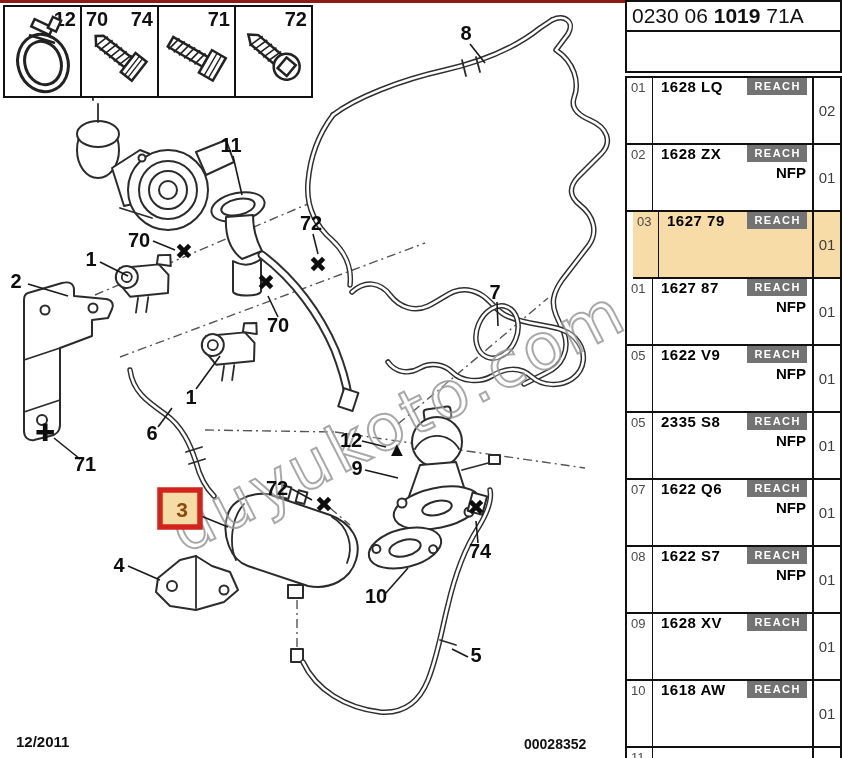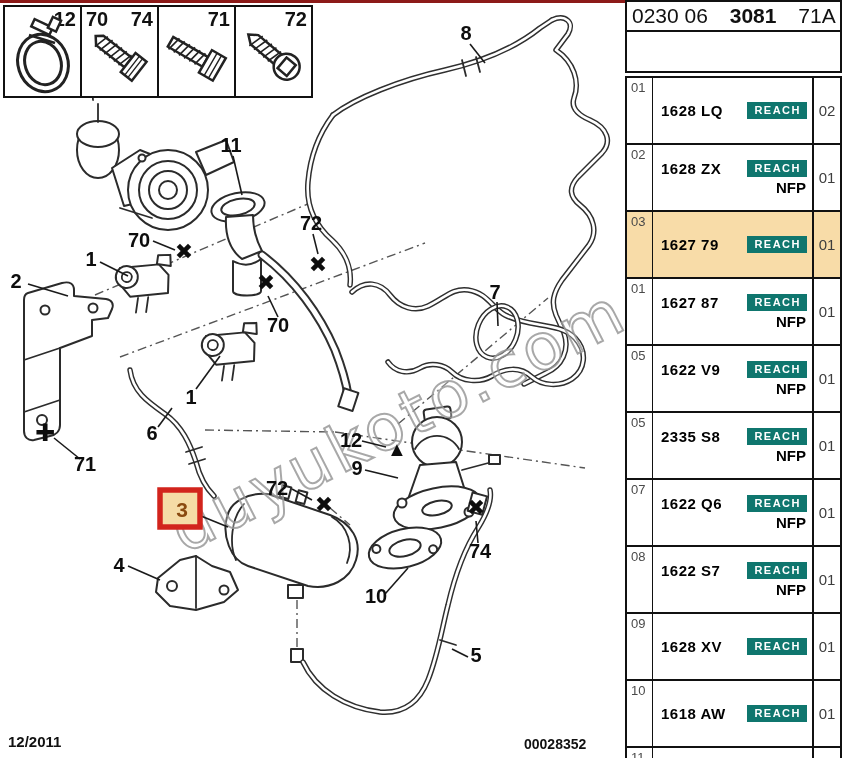--- a/index.html
+++ b/index.html
@@ -26,37 +26,37 @@
   .fat   { stroke-width:9; } .fat2 { stroke-width:5; }
   .dash  { fill:none; stroke:#555; stroke-width:1.4; stroke-dasharray:9 4 2 4; }
   .leader{ stroke:#1a1a1a; stroke-width:1.6; }
   .callout { font:bold 20px "Liberation Sans","DejaVu Sans",sans-serif; fill:#0d0d0d; text-anchor:middle; }
   .mark    { font-weight:bold; fill:#0d0d0d; text-anchor:middle; }
   .watermark { font:64px "DejaVu Sans",sans-serif; fill:rgba(255,255,255,0.35);
                stroke:#9a9a9a; stroke-width:2px; text-anchor:middle; opacity:0.85; letter-spacing:4px; }
   .redbox-rect { fill:#f5dca6; stroke:#d2241c; stroke-width:5.5; }
   .redbox-text { font:bold 21px "Liberation Sans","DejaVu Sans",sans-serif; fill:#8a4a10; text-anchor:middle; }
 
-  .footer-date { position:absolute; left:8px;  top:733px; font-weight:bold; font-size:15px; color:#111; z-index:4; }
+  .footer-date { position:absolute; left:16px;  top:733px; font-weight:bold; font-size:15px; color:#111; z-index:4; }
   .footer-doc  { position:absolute; left:524px; top:736px; font-weight:bold; font-size:14px; color:#111; z-index:4; }
 
   
   .panel { position:absolute; left:625px; top:0; width:217px; height:758px; background:#fff; z-index:6; }
   .panel-header { border:2.5px solid #111; height:32px; display:flex; align-items:center;
-                  padding-left:5px; font-size:21px; color:#111; white-space:pre;gap:16px; }
+                  padding-left:5px; font-size:21px; color:#111; white-space:pre; }
   .panel-header b { font-weight:bold; }
   .header-spacer { border:2.5px solid #111; border-top:none; height:41px; background:#fff; }
   .ptable { margin-top:3px; border:2.5px solid #111; border-bottom:none; height:683px; overflow:hidden; }
   .trow { display:grid; grid-template-columns:26px 1fr 26px; height:67px; border-bottom:2.5px solid #111; background:#fff; }
-  .trow.hl { background:#f8dca8; }
+  .trow.hl { background:#f8dca8;margin-left:6px; }
   .col-num { border-right:1.5px solid #111; font-size:13px; color:#4a4a4a; padding:2px 0 0 4px; }
-  .col-main { border-right:2.5px solid #111; display:flex; flex-direction:column; justify-content:center; }
+  .col-main { border-right:2.5px solid #111; display:flex; flex-direction:column; }
   .part-line { display:flex; align-items:center; justify-content:space-between; padding:0 5px 0 8px; }
   .part-no { font-weight:bold; font-size:15px; color:#000; letter-spacing:0.5px; }
-  .reach { background:#0f766e; color:#fff; font-weight:bold; font-size:11px; letter-spacing:1.5px;
+  .reach { background:#737373; color:#fff; font-weight:bold; font-size:11px; letter-spacing:1.5px;
            padding:3px 6px 3px 7px; line-height:1; }
   .nfp { align-self:flex-end; padding:2px 6px 0 0; font-weight:bold; font-size:15px; color:#000; min-height:18px; }
   .nfp:empty { display:none; }
   .col-qty { display:flex; align-items:center; justify-content:center; font-size:15px; color:#3d3d3d; }
 </style>
 </head>
 <body>
 
 <div class="stage">
   <div class="top-line"></div>
@@ -291,21 +291,21 @@
         <text x="324" y="512" class="mark" font-size="22">✖</text>
         <text x="476" y="515" class="mark" font-size="22">✖</text>
         <text x="397" y="456" class="mark" font-size="20">▲</text>
       </g>
   </svg>
 
   <div class="footer-date">12/2011</div>
   <div class="footer-doc">00028352</div>
 
   <div class="panel">
-    <div class="panel-header"><span>0230 06 </span><b>3081</b><span> 71A</span></div>
+    <div class="panel-header"><span>0230 06 </span><b>1019</b><span> 71A</span></div>
     <div class="header-spacer"></div>
     <div class="ptable">
       <div>
           <div class="trow">
     <div class="col-num">01</div>
     <div class="col-main">
       <div class="part-line">
         <span class="part-no">1628 LQ</span>
         <span class="reach">REACH</span>
       </div>

